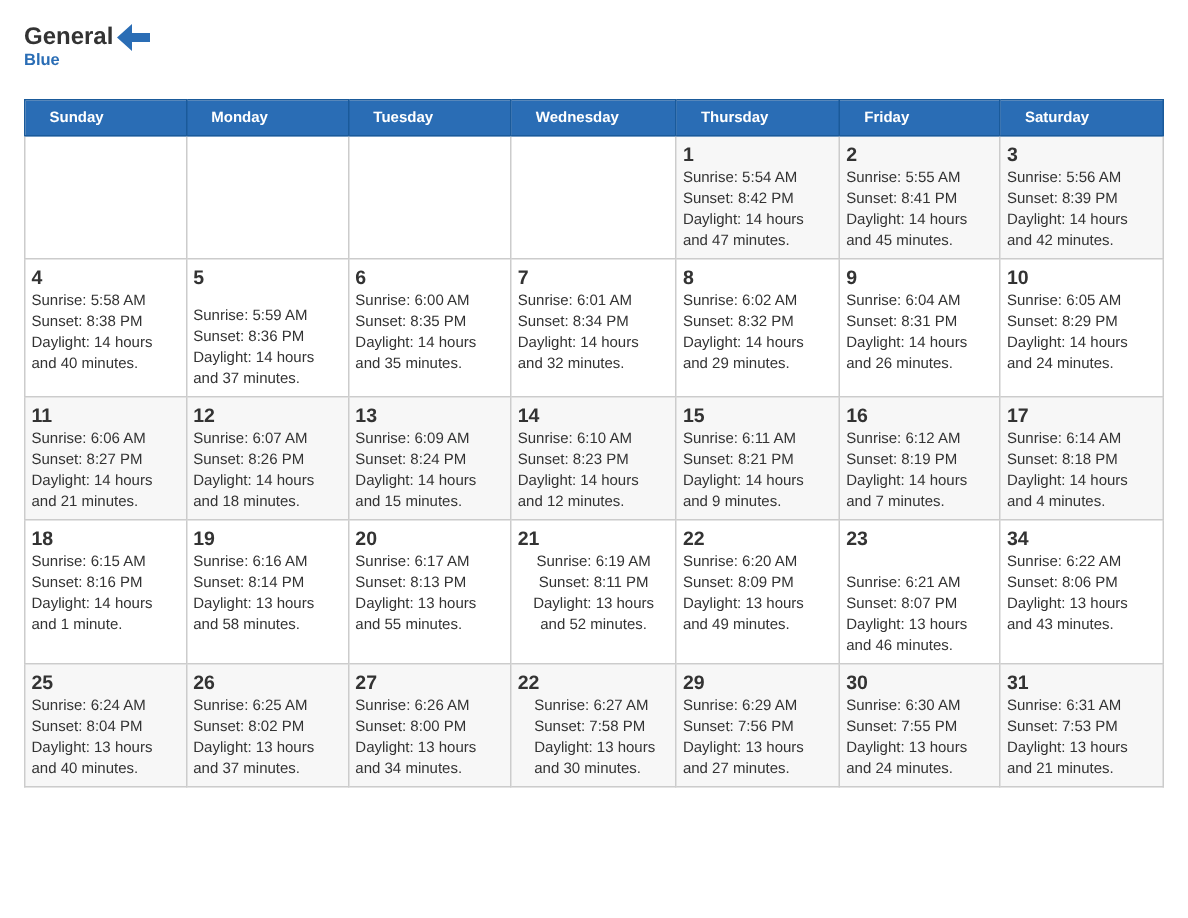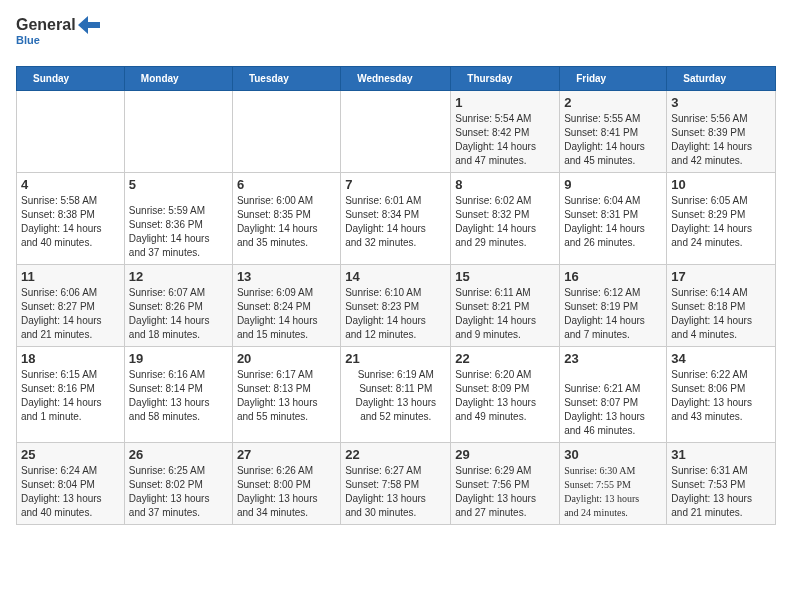--- a/index.html
+++ b/index.html
@@ -303,35 +303,35 @@
         </td>
         <td>
           <span class="day-num">27</span>
           <div class="day-info" style="white-space: pre-line;">Sunrise: 6:26 AM
 Sunset: 8:00 PM
 Daylight: 13 hours
 and 34 minutes.</div>
         </td>
         <td>
           <span class="day-num">22</span>
-          <div class="day-info" style="white-space: pre-line;">Sunrise: 6:27 AM
+          <div class="day-info" style="white-space: pre-line; margin-left: 11px;">Sunrise: 6:27 AM
 Sunset: 7:58 PM
 Daylight: 13 hours
 and 30 minutes.</div>
         </td>
         <td>
           <span class="day-num">29</span>
           <div class="day-info" style="white-space: pre-line;">Sunrise: 6:29 AM
 Sunset: 7:56 PM
 Daylight: 13 hours
 and 27 minutes.</div>
         </td>
         <td>
           <span class="day-num">30</span>
-          <div class="day-info" style="white-space: pre-line; font-family: Liberation Serif, serif;">Sunrise: 6:30 AM
+          <div class="day-info" style="white-space: pre-line;">Sunrise: 6:30 AM
 Sunset: 7:55 PM
 Daylight: 13 hours
 and 24 minutes.</div>
         </td>
         <td>
           <span class="day-num">31</span>
           <div class="day-info" style="white-space: pre-line;">Sunrise: 6:31 AM
 Sunset: 7:53 PM
 Daylight: 13 hours
 and 21 minutes.</div>

